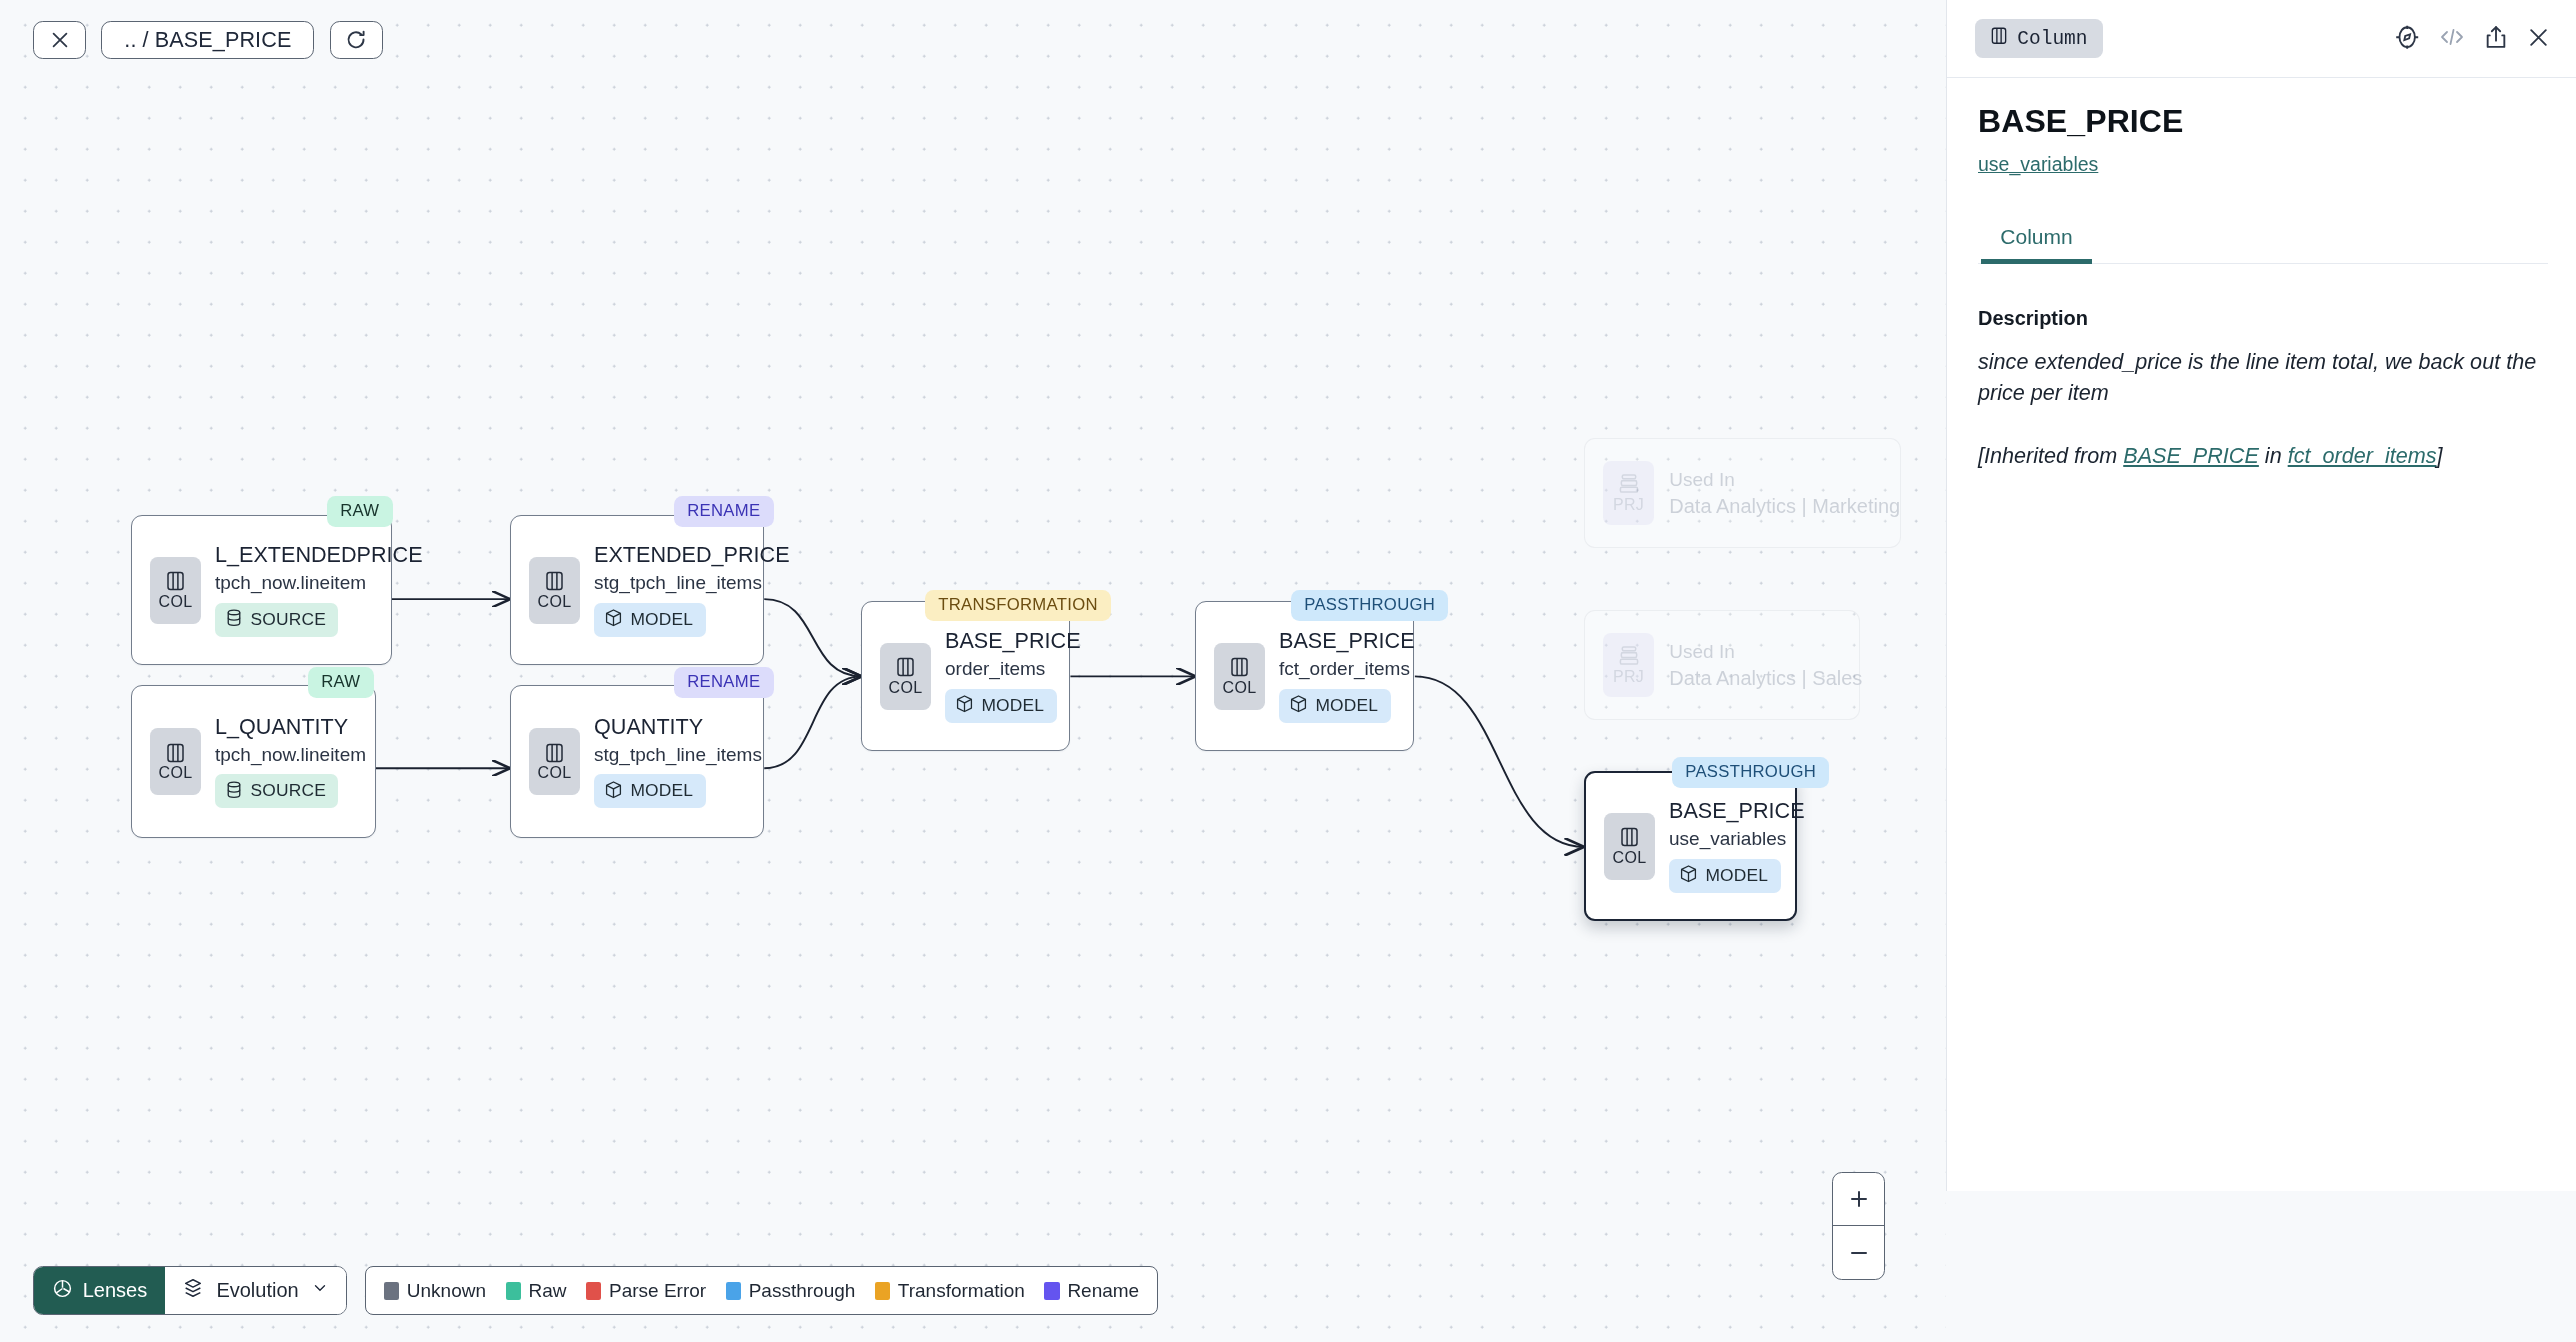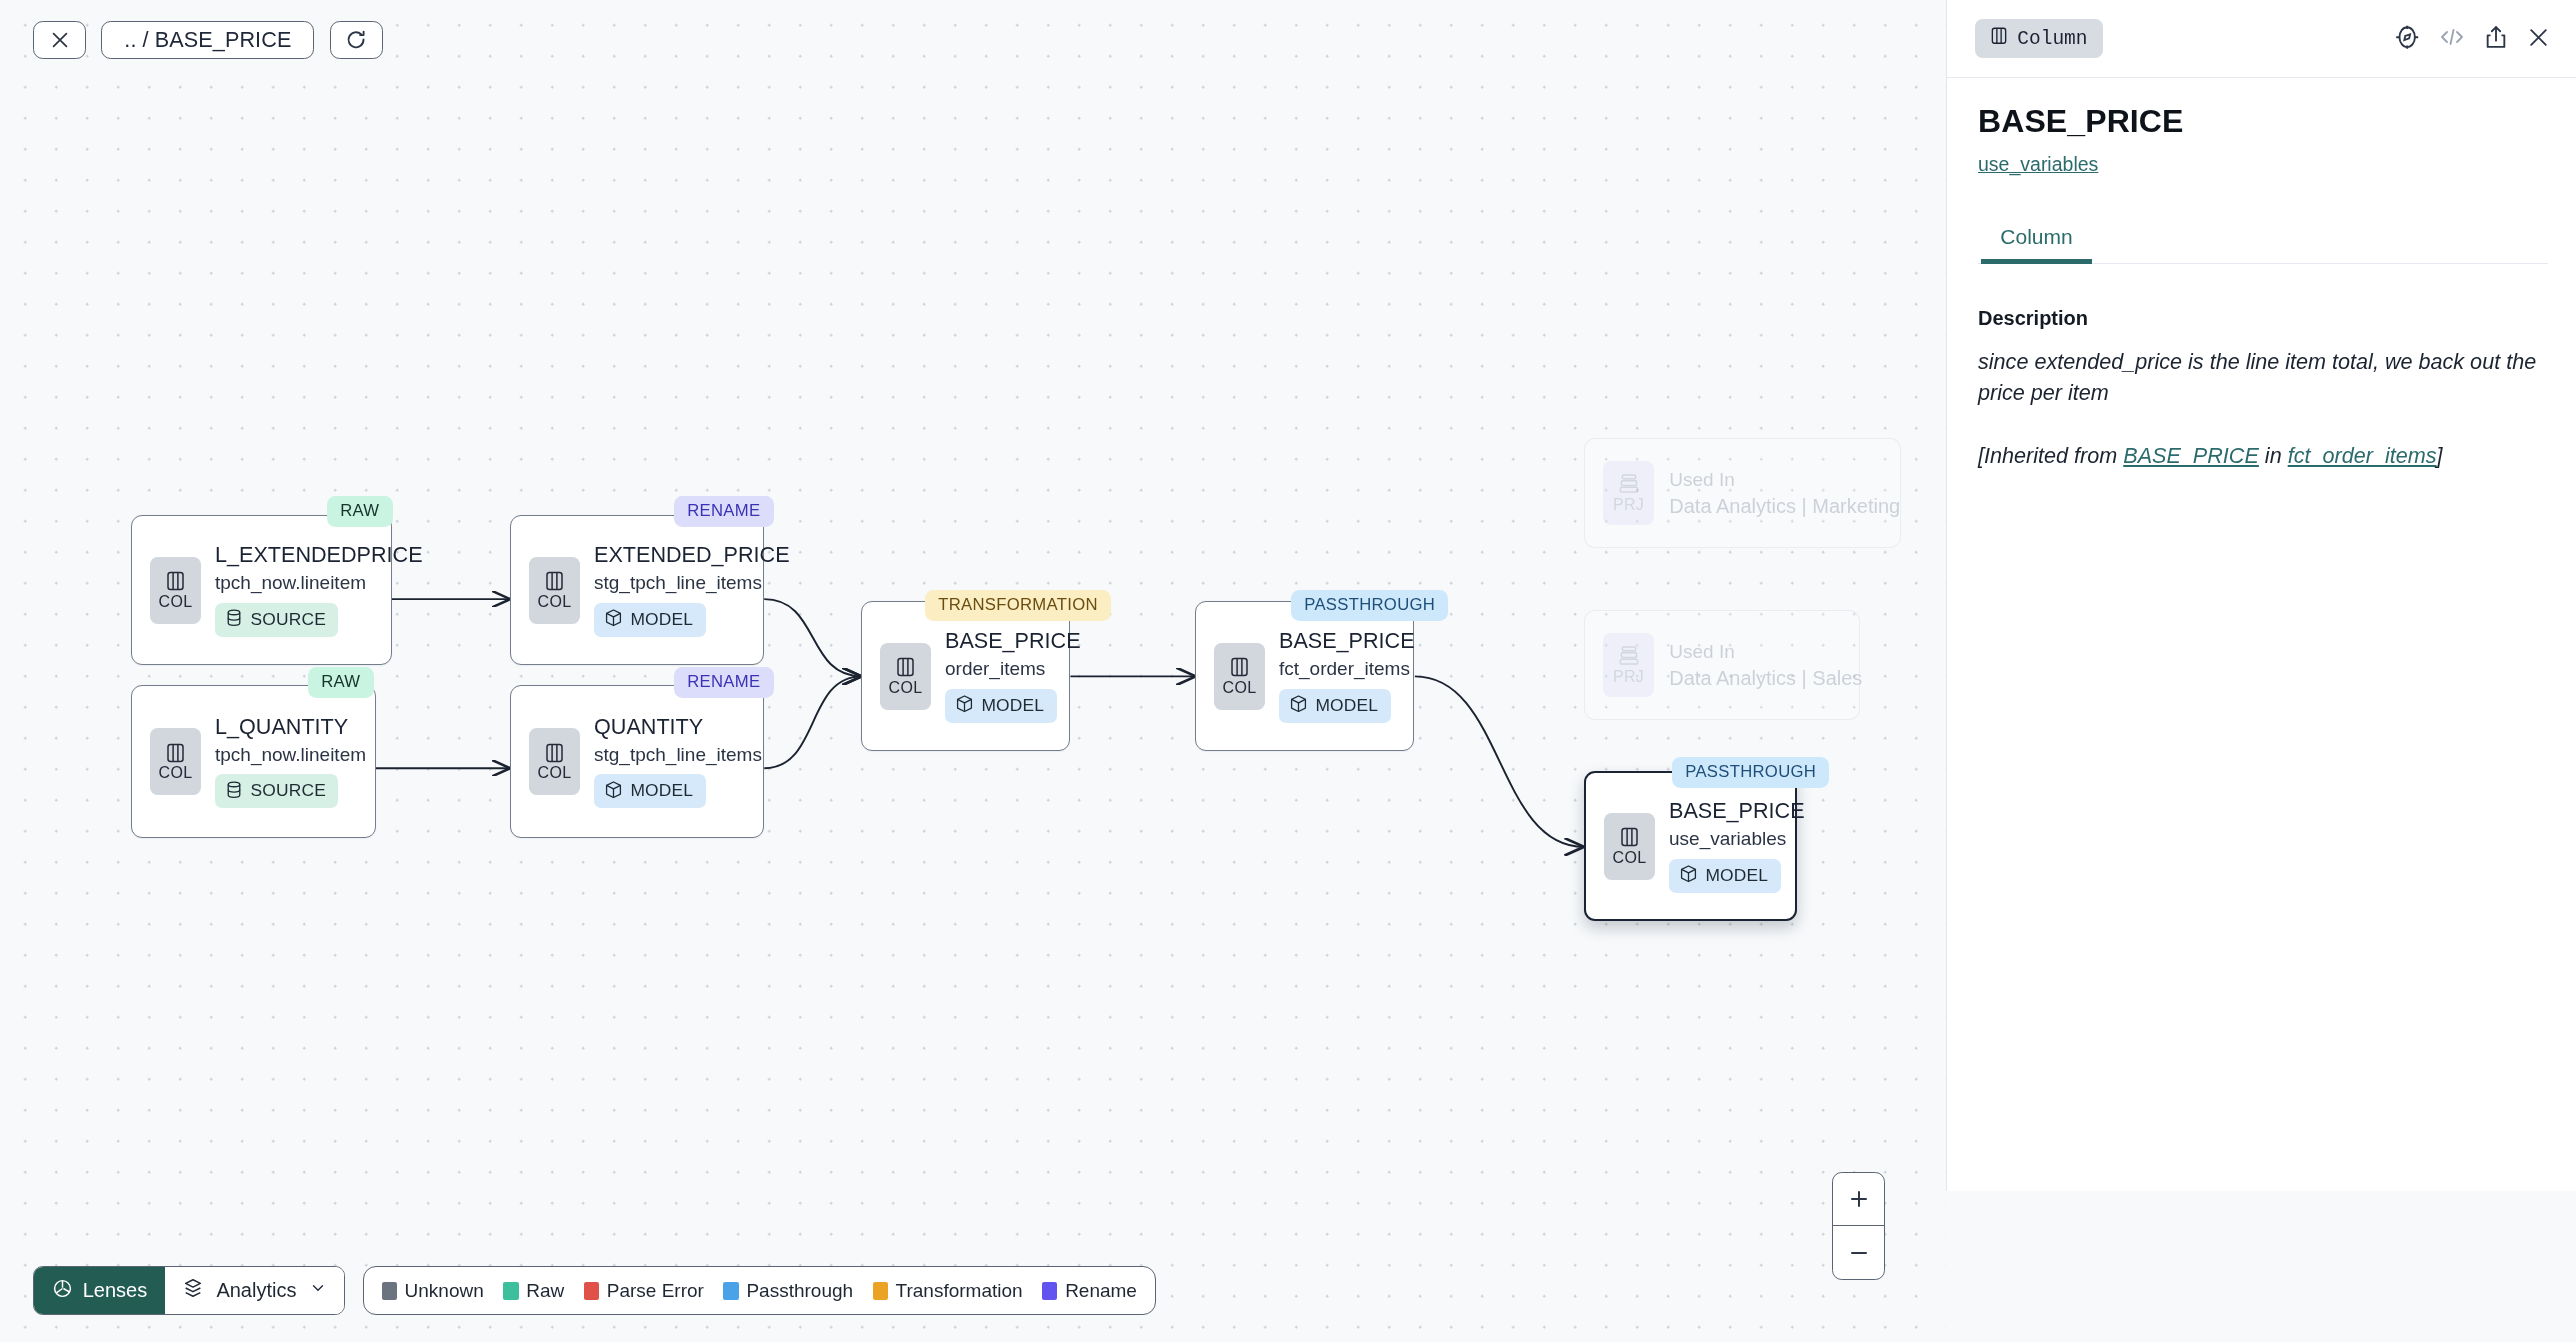--- a/index.html
+++ b/index.html
@@ -98,21 +98,21 @@
   .lens-main {
     background:#225c52; color:#fff; display:flex; align-items:center; gap:9.7px;
     padding:0 18px; font-size:20px; cursor:pointer;
   }
   .lens-sel {
     display:flex; align-items:center; gap:12.5px; padding:0 16.7px; font-size:20px;
     color:#1f2733; cursor:pointer; background:#fff;
   }
   .legend {
     display:flex; align-items:center; gap:19.5px; height:49px; padding:0 18px;
-    background:#fff; border:1.1px solid #5a6472; border-radius:13px; font-size:19px; color:#1f2733;
+    background:#fff; border:1.1px solid #5a6472; border-radius:8px; font-size:19px; color:#1f2733;
   }
   .lg { display:flex; align-items:center; gap:7.7px; white-space:nowrap; }
   .sw { width:15.3px; height:18px; border-radius:2.1px; flex:0 0 auto; }
 
   
   .panel {
     position:absolute; right:0; top:0; width:630px; height:1191px; background:#fff;
     border-left:1.1px solid #e2e6ec;
   }
   .panel-head {
@@ -415,21 +415,21 @@
           <span>Lenses</span>
         </div>
         <div class="lens-sel">
           <span>
             <svg width="22" height="22" viewBox="0 0 24 24" fill="none" stroke="#20293a" stroke-width="1.6" stroke-linejoin="round">
               <path d="M12 3 4 7l8 4 8-4-8-4z"></path>
                 <path d="M4 12l8 4 8-4"></path>
                 <path d="M4 17l8 4 8-4"></path>
             </svg>
           </span>
-          <span>Analytics</span>
+          <span>Evolution</span>
           <span>
             <svg width="18" height="18" viewBox="0 0 24 24" fill="none" stroke="#20293a" stroke-width="1.8" stroke-linecap="round">
                 <path d="M6 9l6 6 6-6"></path>
               </svg>
           </span>
         </div>
       </div>
       <div class="legend" id="legend">
           <div class="lg">
             <span class="sw" style="background:#6b7280"></span>

